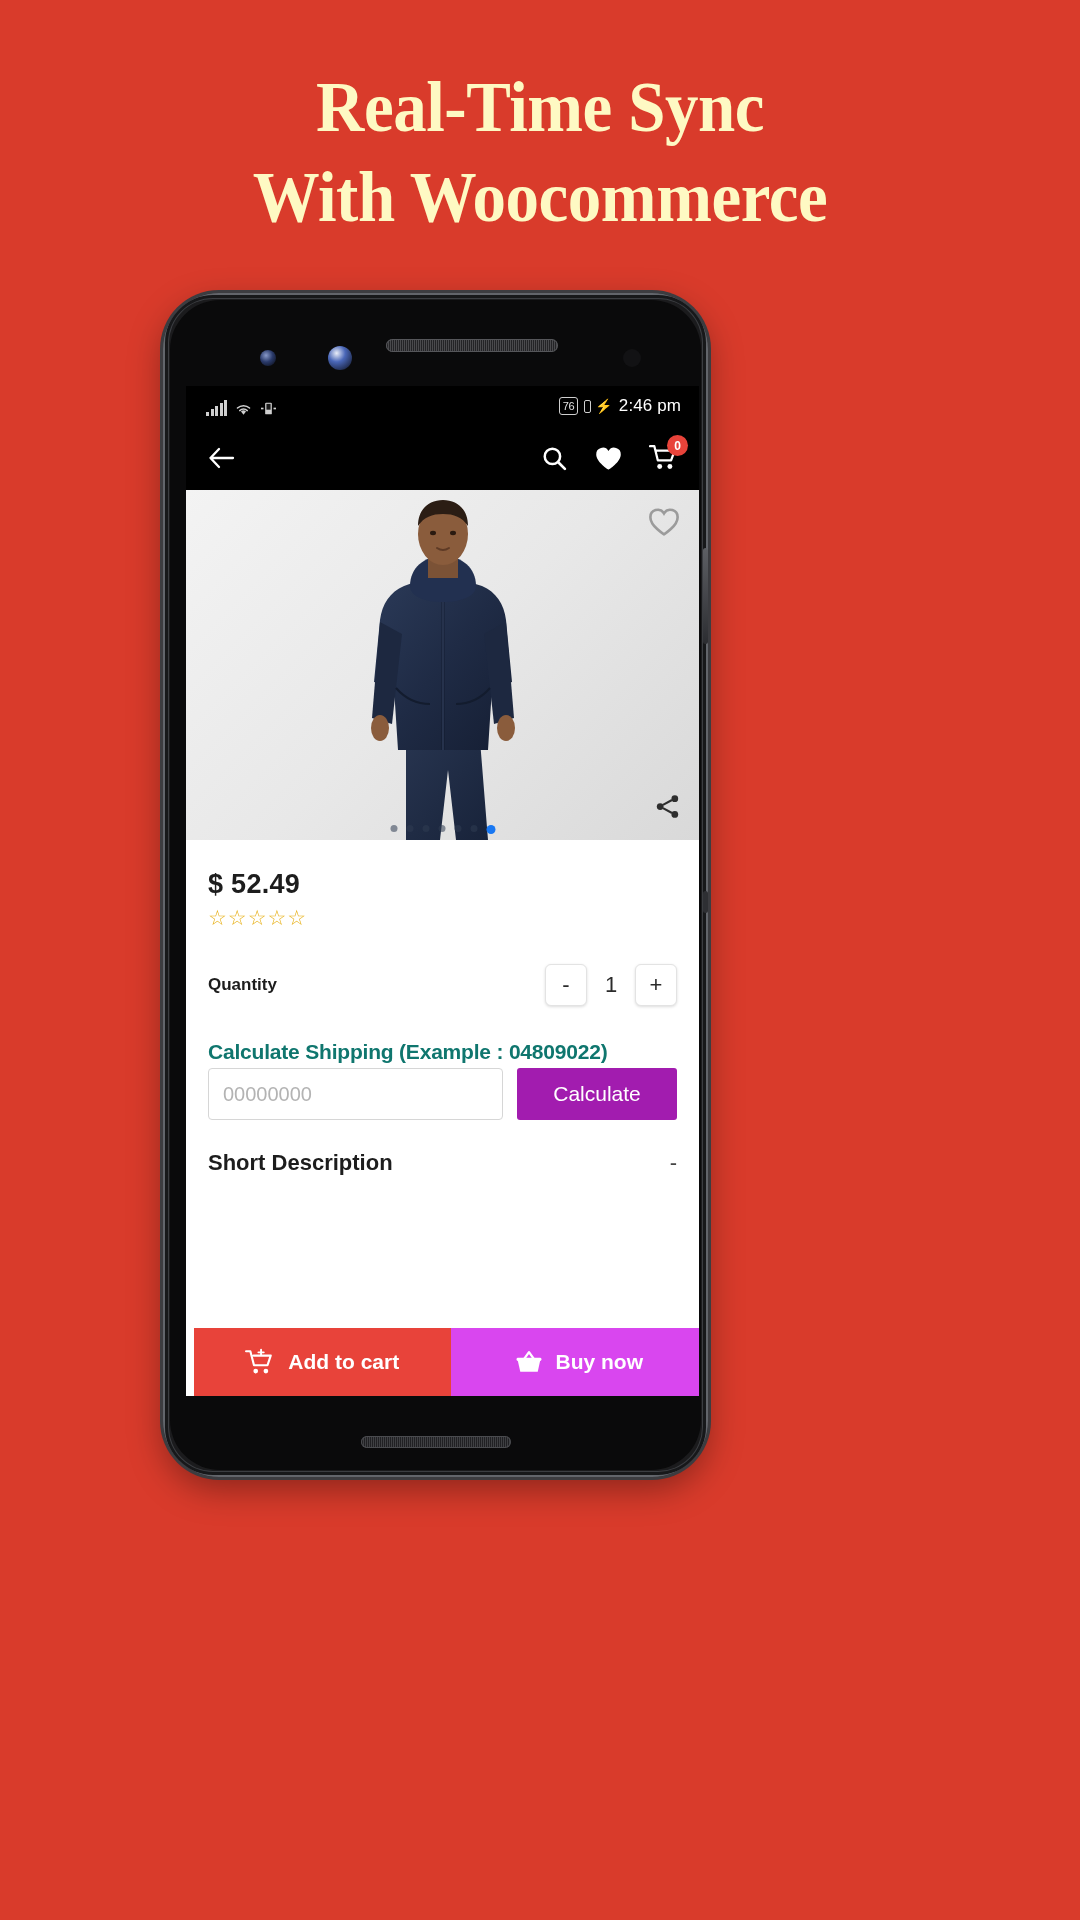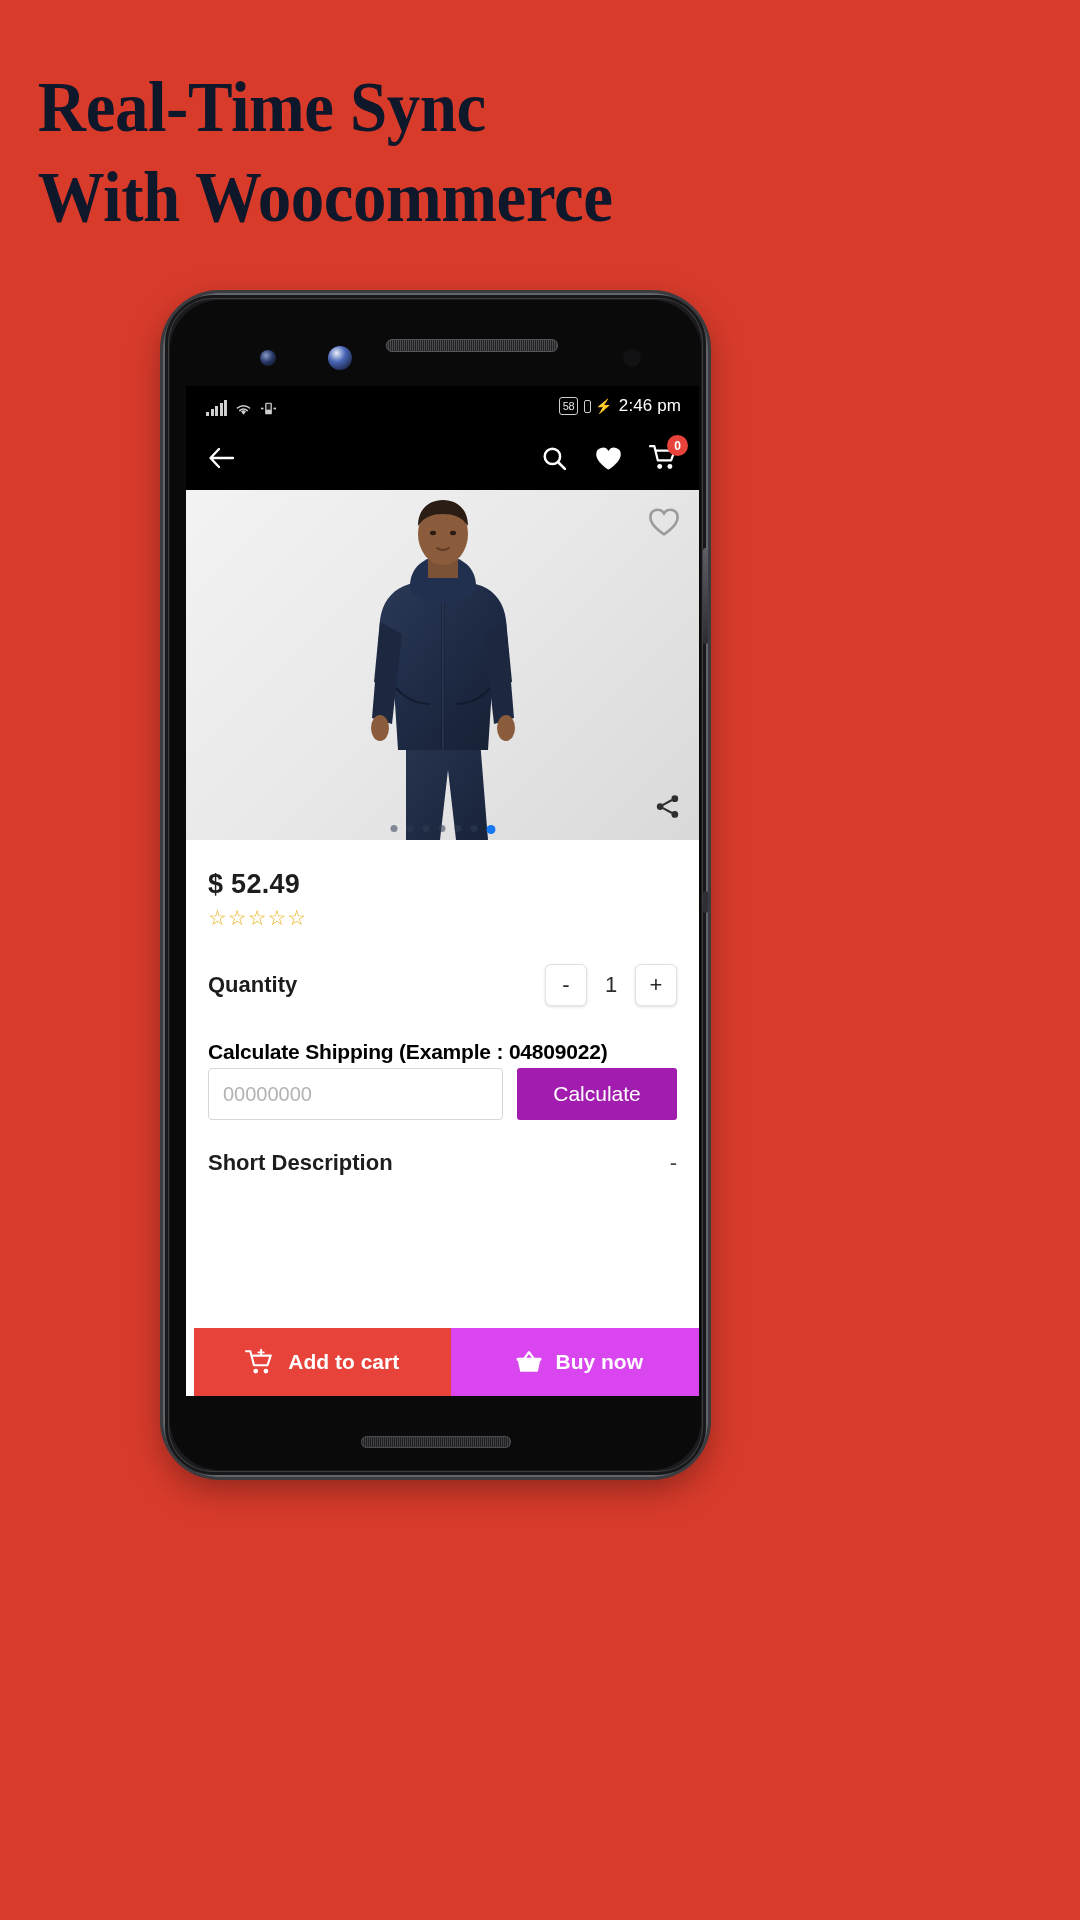--- a/index.html
+++ b/index.html
@@ -8,22 +8,22 @@
     background: #D93B2B;
     font-family: "Liberation Sans", sans-serif;
     position: relative;
     overflow: hidden;
   }
 
   
   .promo {
     position: absolute;
     top: 62px; left: 0; width: 1080px;
-    text-align: left;
-    color: #0f172a;
+    text-align: center;
+    color: #fef9c3;
     font-family: "Liberation Serif", serif;
     font-weight: bold;
     line-height: 1.0;
   }
   .promo-line {
     font-size: 72px;
     letter-spacing: -0.5px;
     padding: 9px 0;
     transform: scaleX(0.93);
   }
@@ -153,32 +153,32 @@
   .dots span { width: 7px; height: 7px; border-radius: 50%; background: #2f3c52; opacity: .55; }
   .dots span.on { background: #1877F2; opacity: 1; width: 9px; height: 9px; }
 
   
   .body { padding: 18px 22px 0; background: #fff; }
   .p-title { font-size: 25px; color: #2c2c2c; letter-spacing: .2px; }
   .p-price { font-size: 27px; font-weight: bold; color: #1d1d1d; margin-top: 11px; letter-spacing: .3px; }
   .stars { margin-top: 7px; color: #E8B21C; font-size: 21px; letter-spacing: 1px; line-height: 1; }
 
   .qty-row { display: flex; align-items: center; margin-top: 36px; }
-  .qty-label { font-size: 22px; font-weight: bold; color: #1d1d1d; flex: 1; }
+  .qty-label { font-size: 17px; font-weight: bold; color: #1d1d1d; flex: 1; }
   .stepper { display: flex; align-items: center; gap: 13px; }
   .step-btn {
     width: 42px; height: 42px; background: #fff;
     border: 1px solid #e3e3e3; border-radius: 6px;
     box-shadow: 0 1px 3px rgba(0,0,0,0.14);
     display: flex; align-items: center; justify-content: center;
     font-size: 22px; color: #2b2b2b;
   }
   .qty-val { font-size: 22px; color: #2b2b2b; min-width: 22px; text-align: center; }
 
-  .ship-label { font-size: 21px; font-weight: bold; color: #000000; margin-top: 34px; letter-spacing: -0.2px; }
+  .ship-label { font-size: 21px; font-weight: bold; color: #0f766e; margin-top: 34px; letter-spacing: -0.2px; }
   .ship-row { display: flex; gap: 14px; margin-top: 4px; align-items: stretch; }
   .zip-input {
     flex: 1; height: 52px;
     border: 1px solid #d6d6d6; border-radius: 4px;
     background: #fff; padding: 0 14px;
     font-size: 20px; color: #1d1d1d;
     font-family: "Liberation Sans", sans-serif;
   }
   .zip-input::placeholder { color: #b3b3b3; }
   .calc-btn {
@@ -255,21 +255,21 @@
           <span class="icn">
             <svg width="17" height="15" viewBox="0 0 20 18">
               <rect x="6" y="2" width="8" height="14" rx="1.4" fill="#cfcfcf"></rect>
               <rect x="7.5" y="3.4" width="5" height="7" fill="#1a1a1a"></rect>
               <rect x="1" y="8" width="3" height="2" fill="#cfcfcf"></rect>
               <rect x="16" y="8" width="3" height="2" fill="#cfcfcf"></rect>
             </svg>
           </span>
         </div>
         <div class="sb-right">
-          <span class="batt-box">58</span>
+          <span class="batt-box">76</span>
           <span class="batt-tip"></span>
           <span class="bolt">⚡</span>
           <span class="clock">2:46 pm</span>
         </div>
       </div>
 
       <div class="appbar">
         <span class="icn">
           <svg width="30" height="26" viewBox="0 0 30 26">
             <path d="M13 4L4.5 13 13 22M4.5 13H27" stroke="#fff" stroke-width="2.3" fill="none" stroke-linecap="round" stroke-linejoin="round"></path>

